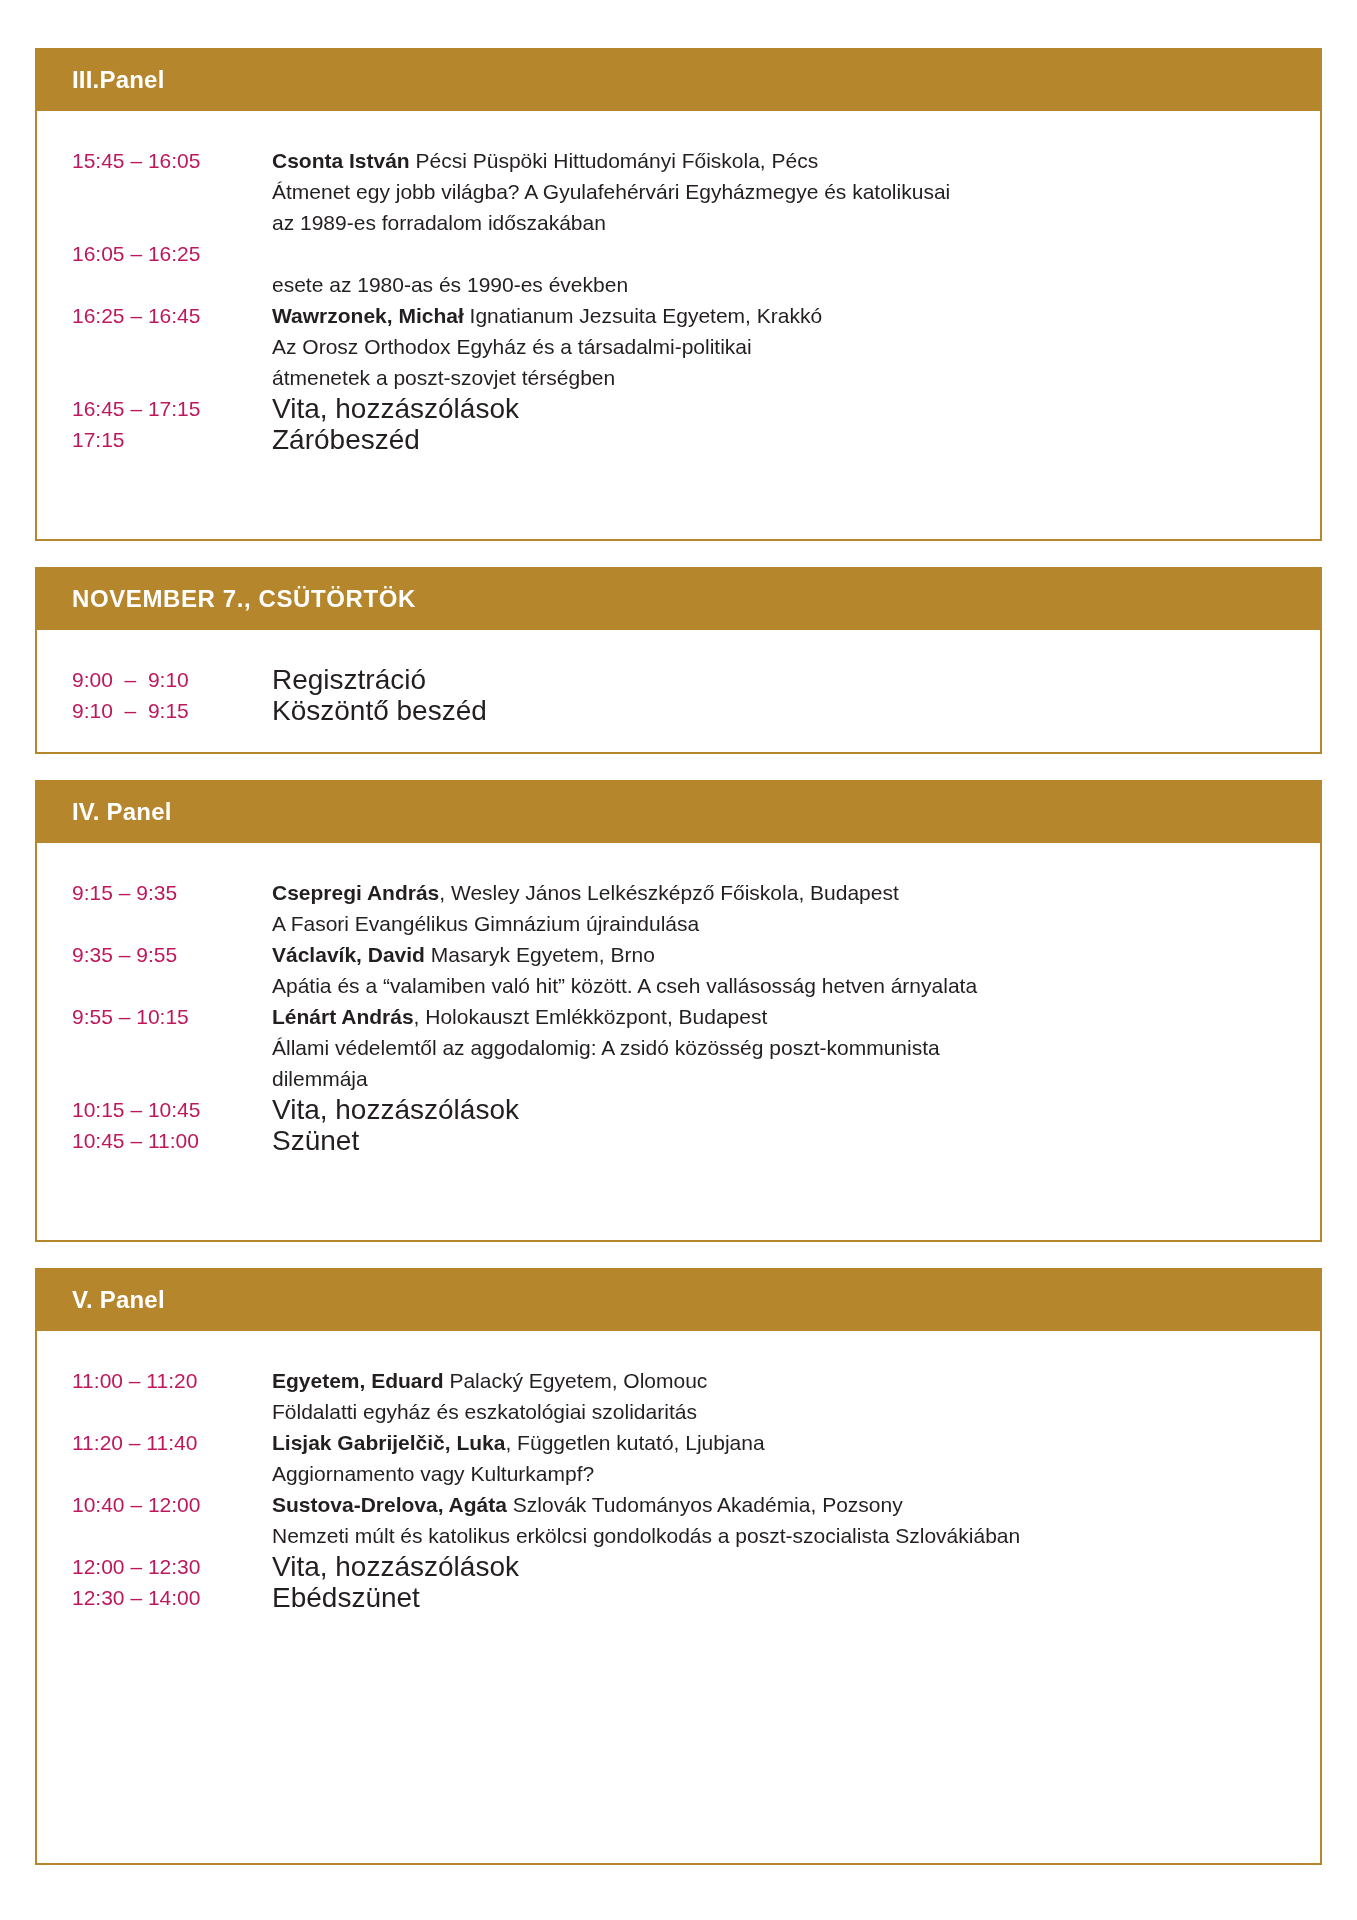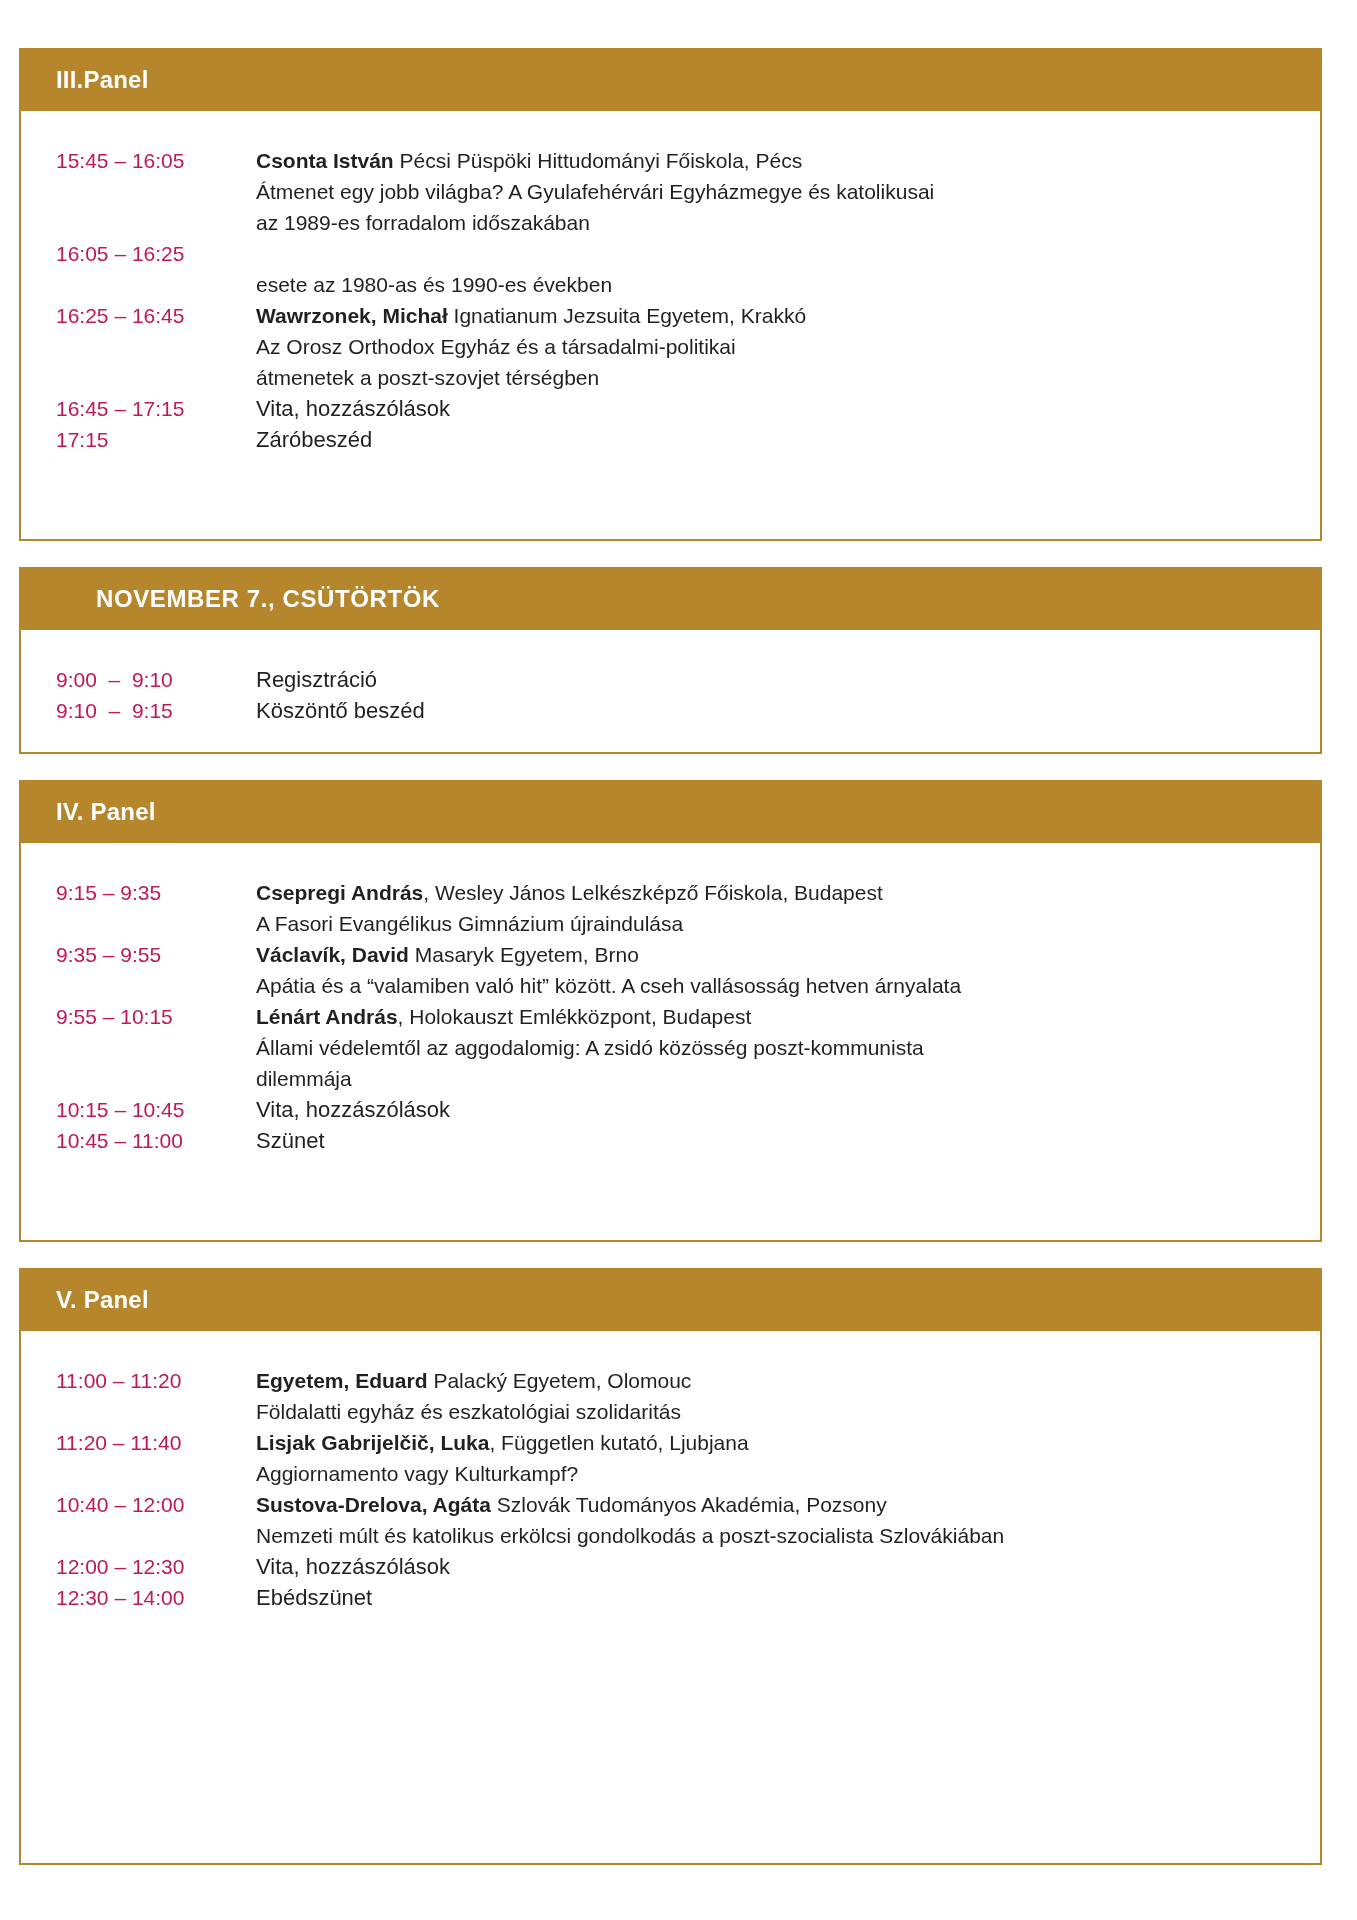--- a/index.html
+++ b/index.html
@@ -15,21 +15,21 @@
     position: relative;
     overflow: hidden;
   }
 
   .page {
     position: absolute;
     left: 0; top: 0;
     width: 1357px;
     height: 1892px;
     box-sizing: border-box;
-    padding: 48px 35px 0 19px;
+    padding: 48px 35px 0 35px;
   }
 
   
   .block {
     border: 2px solid #B5862B;
     border-top: none;
     background: #ffffff;
     box-sizing: border-box;
   }
   .block-sep { height: 26px; }
@@ -45,21 +45,20 @@
     padding-left: 35px;
   }
   .bar-title {
     font-size: 24px;
     font-weight: bold;
     letter-spacing: 0.2px;
     line-height: 1;
   }
   .bar-title.caps {
     letter-spacing: 0.6px;
-    margin-left: 40px;
   }
 
   
   .body {
     box-sizing: border-box;
     padding: 34px 28px 28px 35px;
   }
 
   .row {
     display: flex;
@@ -84,21 +83,21 @@
     font-weight: bold;
   }
   .entry .aff { font-weight: normal; }
   .sub {
     font-size: 21px;
     line-height: 31px;
     padding-left: 200px;
     color: #231f20;
   }
   .simple {
-    font-size: 22px;
+    font-size: 28px;
     line-height: 31px;
   }
 
   
   .pad-bottom-lg { padding-bottom: 84px; }
   .pad-bottom-xl { padding-bottom: 250px; }
   .pad-bottom-sm { padding-bottom: 26px; }
 </style>
 </head>
 <body>

